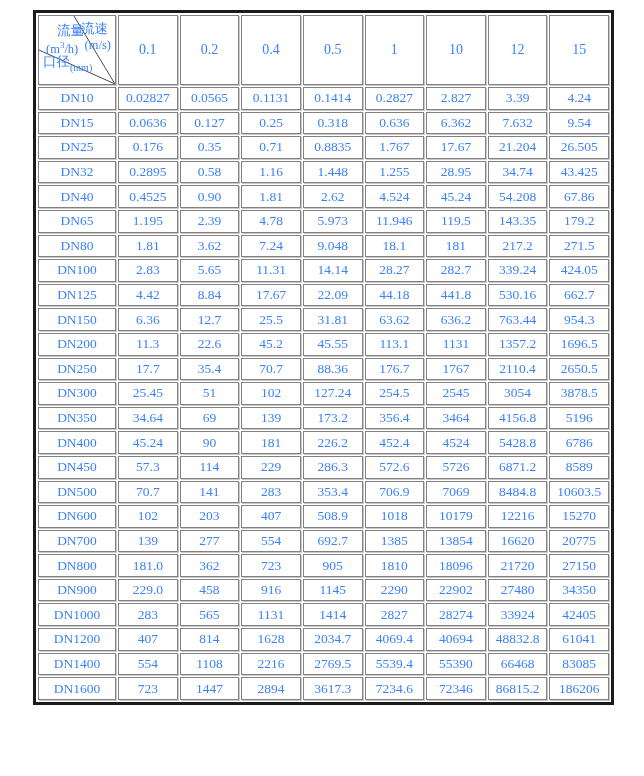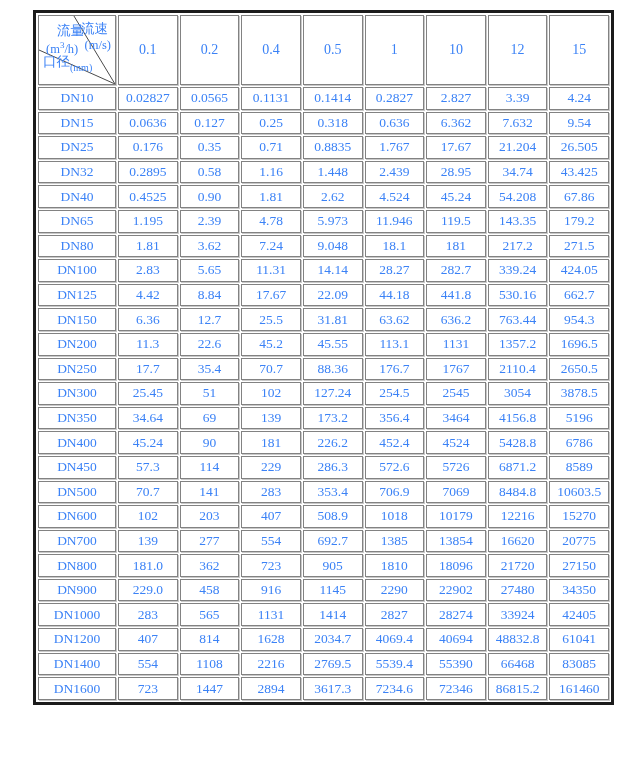--- a/index.html
+++ b/index.html
@@ -127,21 +127,21 @@
           <td>17.67</td>
           <td>21.204</td>
           <td>26.505</td>
         </tr>
         <tr>
           <td>DN32</td>
           <td>0.2895</td>
           <td>0.58</td>
           <td>1.16</td>
           <td>1.448</td>
-          <td>2.439</td>
+          <td>1.255</td>
           <td>28.95</td>
           <td>34.74</td>
           <td>43.425</td>
         </tr>
         <tr>
           <td>DN40</td>
           <td>0.4525</td>
           <td>0.90</td>
           <td>1.81</td>
           <td>2.62</td>
@@ -361,17 +361,17 @@
         </tr>
         <tr>
           <td>DN1600</td>
           <td>723</td>
           <td>1447</td>
           <td>2894</td>
           <td>3617.3</td>
           <td>7234.6</td>
           <td>72346</td>
           <td>86815.2</td>
-          <td>161460</td>
+          <td>186206</td>
         </tr>
       </tbody>
   </table>
 </div>
 
 </body></html>

